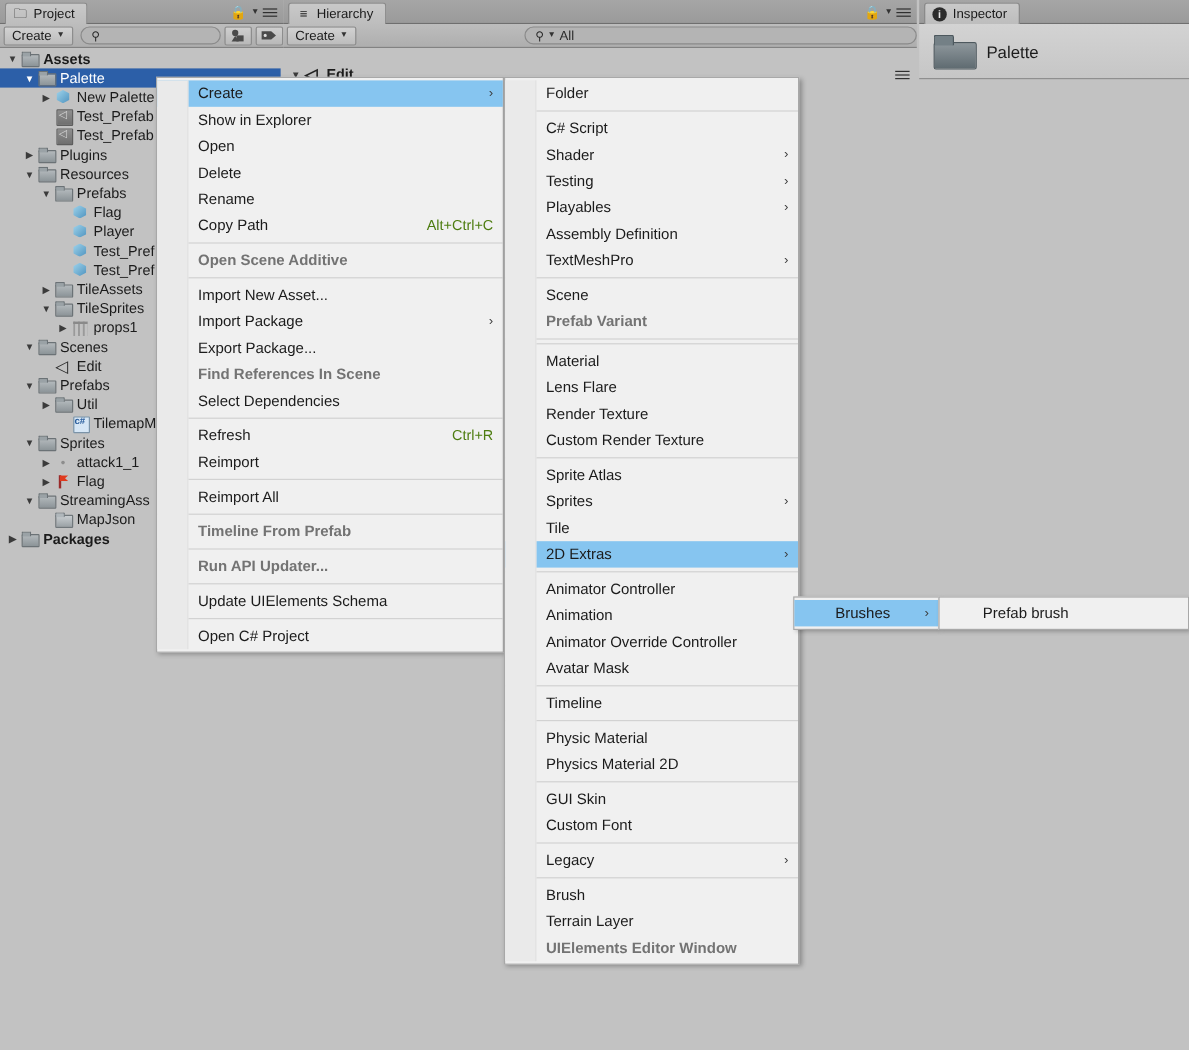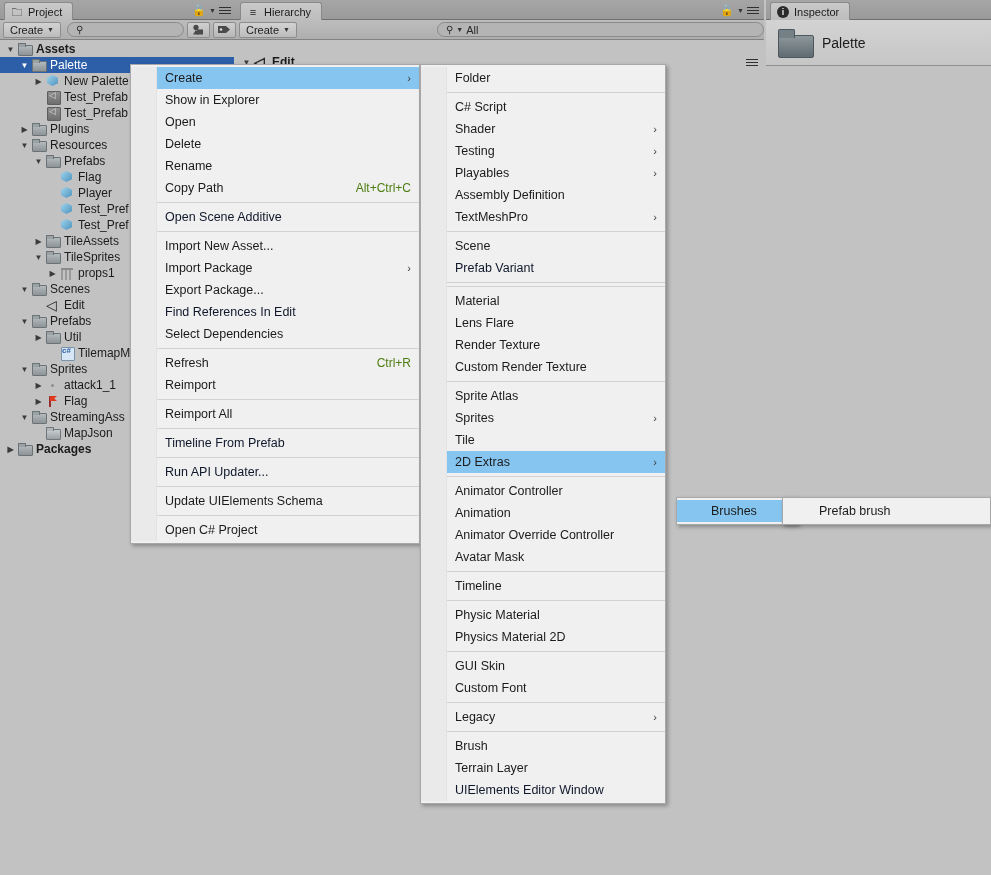--- a/index.html
+++ b/index.html
@@ -191,21 +191,21 @@
   .mi {
     height: 22px;
     display: flex; align-items: center;
     padding: 0 8px 0 34px;
     font-size: 12.5px;
     color: #1b1b1b;
     white-space: nowrap;
     position: relative;
   }
   .mi.hl { background: #86c5f0; }
-  .mi.dim { color: #0f172a; }
+  .mi.dim { color: #737373; font-weight: bold; }
   .mi .sc { margin-left: auto; padding-left: 24px; color: #4d7c0f; font-size: 12px; }
   .mi .arw { margin-left: auto; padding-left: 20px; font-size: 11px; color: #3a3a3a; }
   .msep { height: 1px; background: #d2d2d2; margin: 3px 0; }
   .mgut {
     position: absolute; left: 0; top: 2px; bottom: 2px; width: 26px;
     background: #eaeaea; border-right: 1px solid #e2e2e2;
   }
 
   #menu1 { left: 130px; top: 64px; width: 290px; }
   #menu2 { left: 420px; top: 64px; width: 246px; }
@@ -483,21 +483,21 @@
         <span>Import New Asset...</span>
       </div>
       <div class="mi">
         <span>Import Package</span>
         <span class="arw">›</span>
       </div>
       <div class="mi">
         <span>Export Package...</span>
       </div>
       <div class="mi dim">
-        <span>Find References In Edit</span>
+        <span>Find References In Scene</span>
       </div>
       <div class="mi">
         <span>Select Dependencies</span>
       </div>
       <div class="msep"></div>
       <div class="mi">
         <span>Refresh</span>
         <span class="sc">Ctrl+R</span>
       </div>
       <div class="mi">
@@ -630,21 +630,21 @@
         <span>Brush</span>
       </div>
       <div class="mi">
         <span>Terrain Layer</span>
       </div>
       <div class="mi dim">
         <span>UIElements Editor Window</span>
       </div>
     </div>
 
-  <div class="menu" id="menu-extras" style="left:676px; top:497px; width:122px;">
+  <div class="menu" id="menu-extras" style="left:661px; top:497px; width:122px;">
       <div class="mi hl">
         <span>Brushes</span>
         <span class="arw">›</span>
       </div>
     </div>
 
   <div class="menu" id="menu3">
       <div class="mi">
         <span>Prefab brush</span>
       </div>

